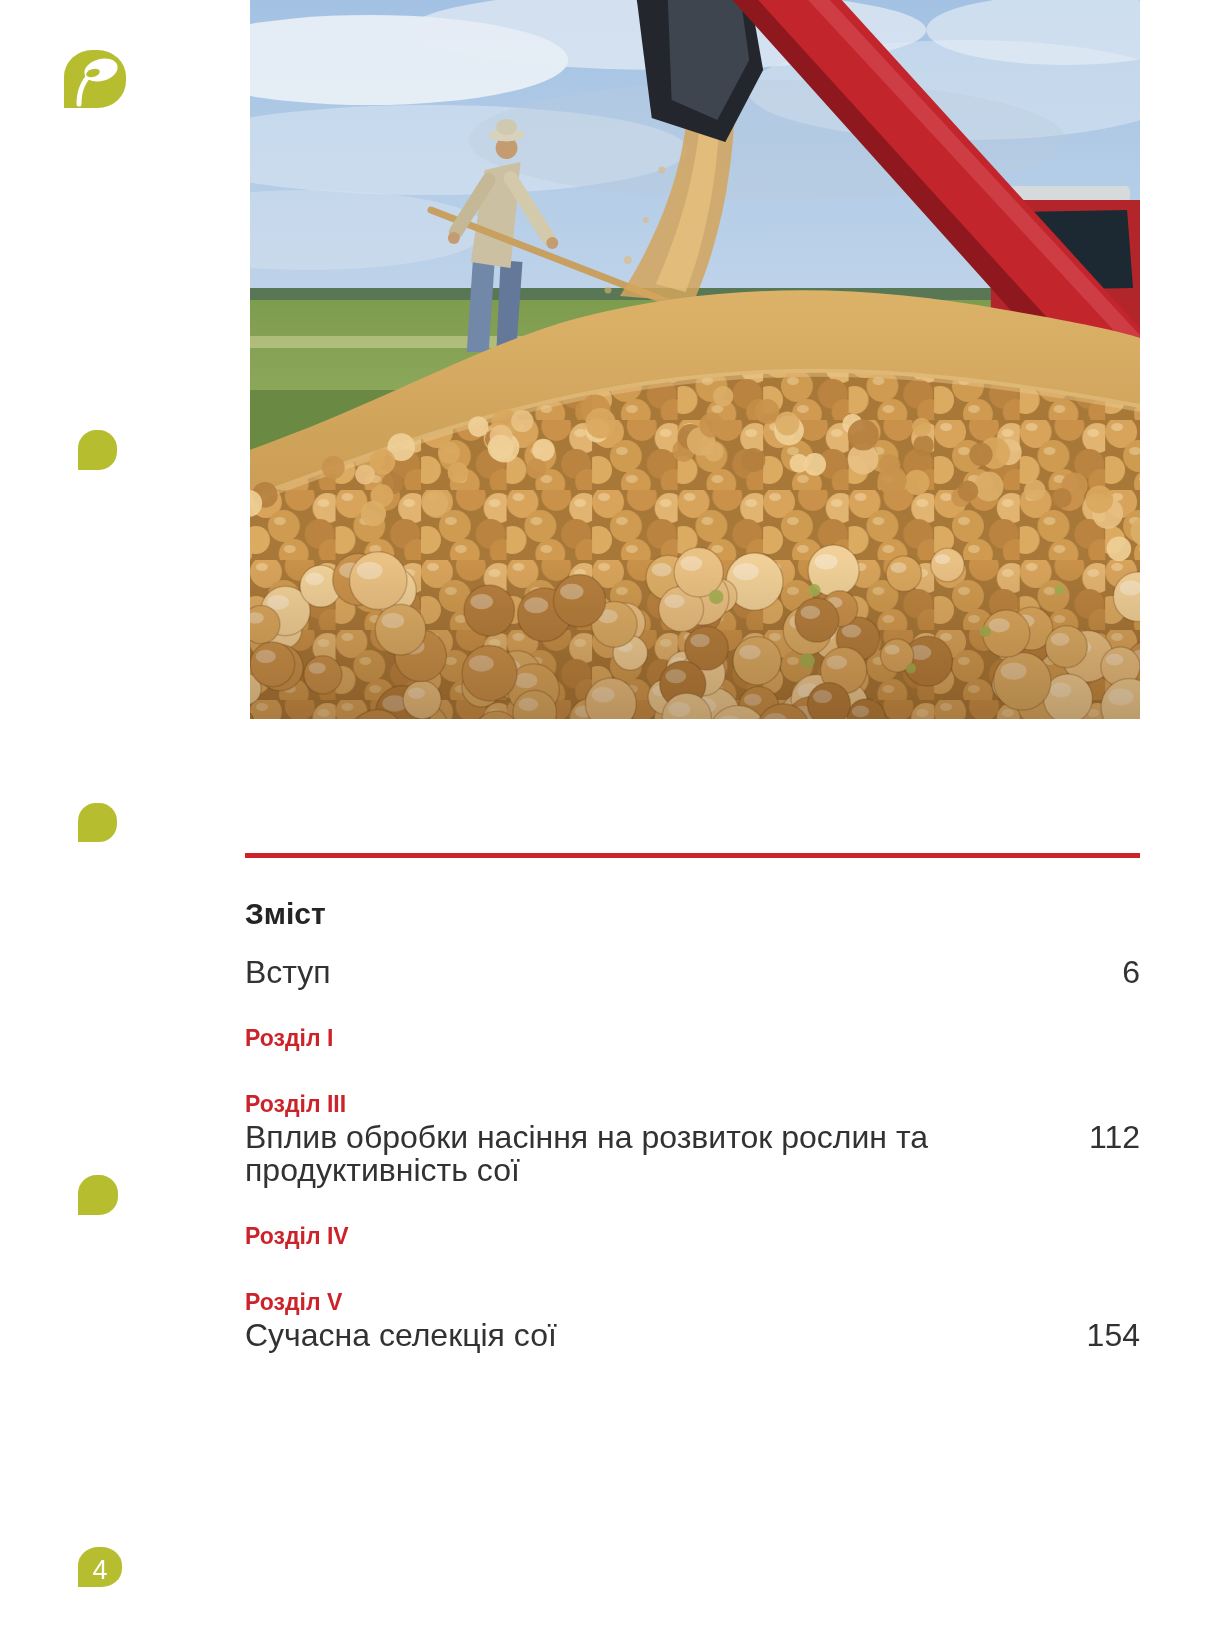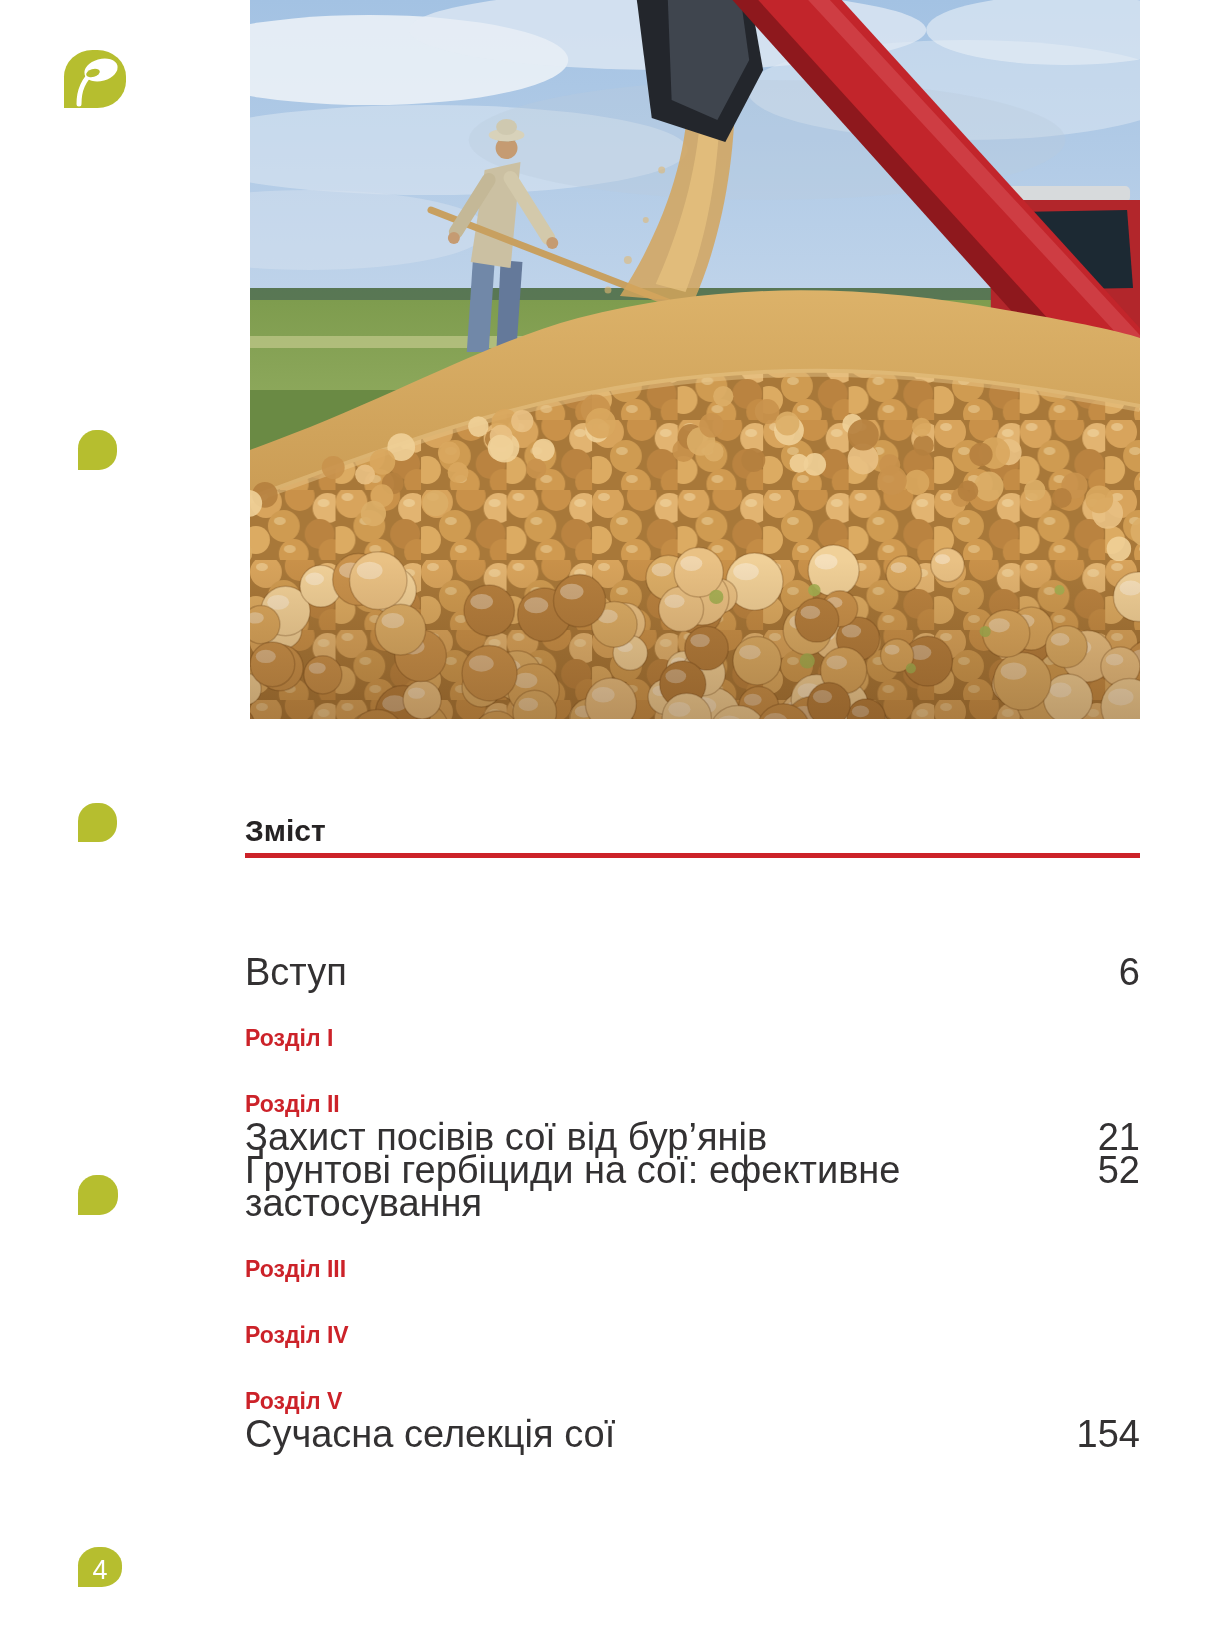--- a/index.html
+++ b/index.html
@@ -21,24 +21,24 @@
   .page-badge{position:absolute;left:78px;top:1547px;width:44px;height:40px;background:var(--leaf);
         border-radius:46% 46% 46% 0;display:flex;align-items:flex-end;justify-content:center;}
   .page-badge span{color:#fff;font-size:27px;line-height:1;padding-bottom:3px;}
 
   
   .photo{position:absolute;left:250px;top:0;width:890px;height:719px;margin:0;overflow:hidden;}
   .photo svg{display:block;width:100%;height:100%;}
 
   
   .rule{position:absolute;left:245px;top:853px;width:895px;height:5px;background:var(--accent);}
-  .toc-title{position:absolute;left:245px;top:813px;margin:0;font-size:30px;font-weight:bold;
+  .toc-title{position:absolute;left:245px;top:896px;margin:0;font-size:30px;font-weight:bold;
         color:#262324;line-height:1.2;}
   .toc{position:absolute;left:245px;top:956px;width:895px;}
-  .toc-row{display:flex;align-items:baseline;font-size:38px;line-height:33px;color:var(--text);gap:35px;}
+  .toc-row{display:flex;align-items:baseline;font-size:32px;line-height:33px;color:var(--text);gap:35px;}
   .toc-label{flex:1;}
   .toc-page{min-width:70px;text-align:right;}
   .toc-block{margin-top:33px;}
   .toc-sec-title{font-size:23px;line-height:33px;font-weight:bold;color:var(--accent);}
 </style>
 </head>
 <body>
 
 <div class="page">
 
@@ -579,32 +579,25 @@
   <h1 class="toc-title">Зміст</h1>
   <nav class="toc" id="toc">
       <div class="toc-row">
         <span class="toc-label">Вступ</span>
         <span class="toc-page">6</span>
       </div>
       <div class="toc-block">
         <div class="toc-sec-title">Розділ I</div>
       </div>
       <div class="toc-block">
-        <div class="toc-sec-title">Розділ II</div>
+        <div class="toc-sec-title">Розділ III</div>
         <div class="toc-row">
-          <span class="toc-label">Захист посівів сої від бур’янів</span>
-          <span class="toc-page">21</span>
+          <span class="toc-label">Вплив обробки насіння на розвиток рослин та продуктивність сої</span>
+          <span class="toc-page">112</span>
         </div>
-        <div class="toc-row">
-          <span class="toc-label">Ґрунтові гербіциди на сої: ефективне застосування</span>
-          <span class="toc-page">52</span>
-        </div>
-      </div>
-      <div class="toc-block">
-        <div class="toc-sec-title">Розділ III</div>
       </div>
       <div class="toc-block">
         <div class="toc-sec-title">Розділ IV</div>
       </div>
       <div class="toc-block">
         <div class="toc-sec-title">Розділ V</div>
         <div class="toc-row">
           <span class="toc-label">Сучасна селекція сої</span>
           <span class="toc-page">154</span>
         </div>

